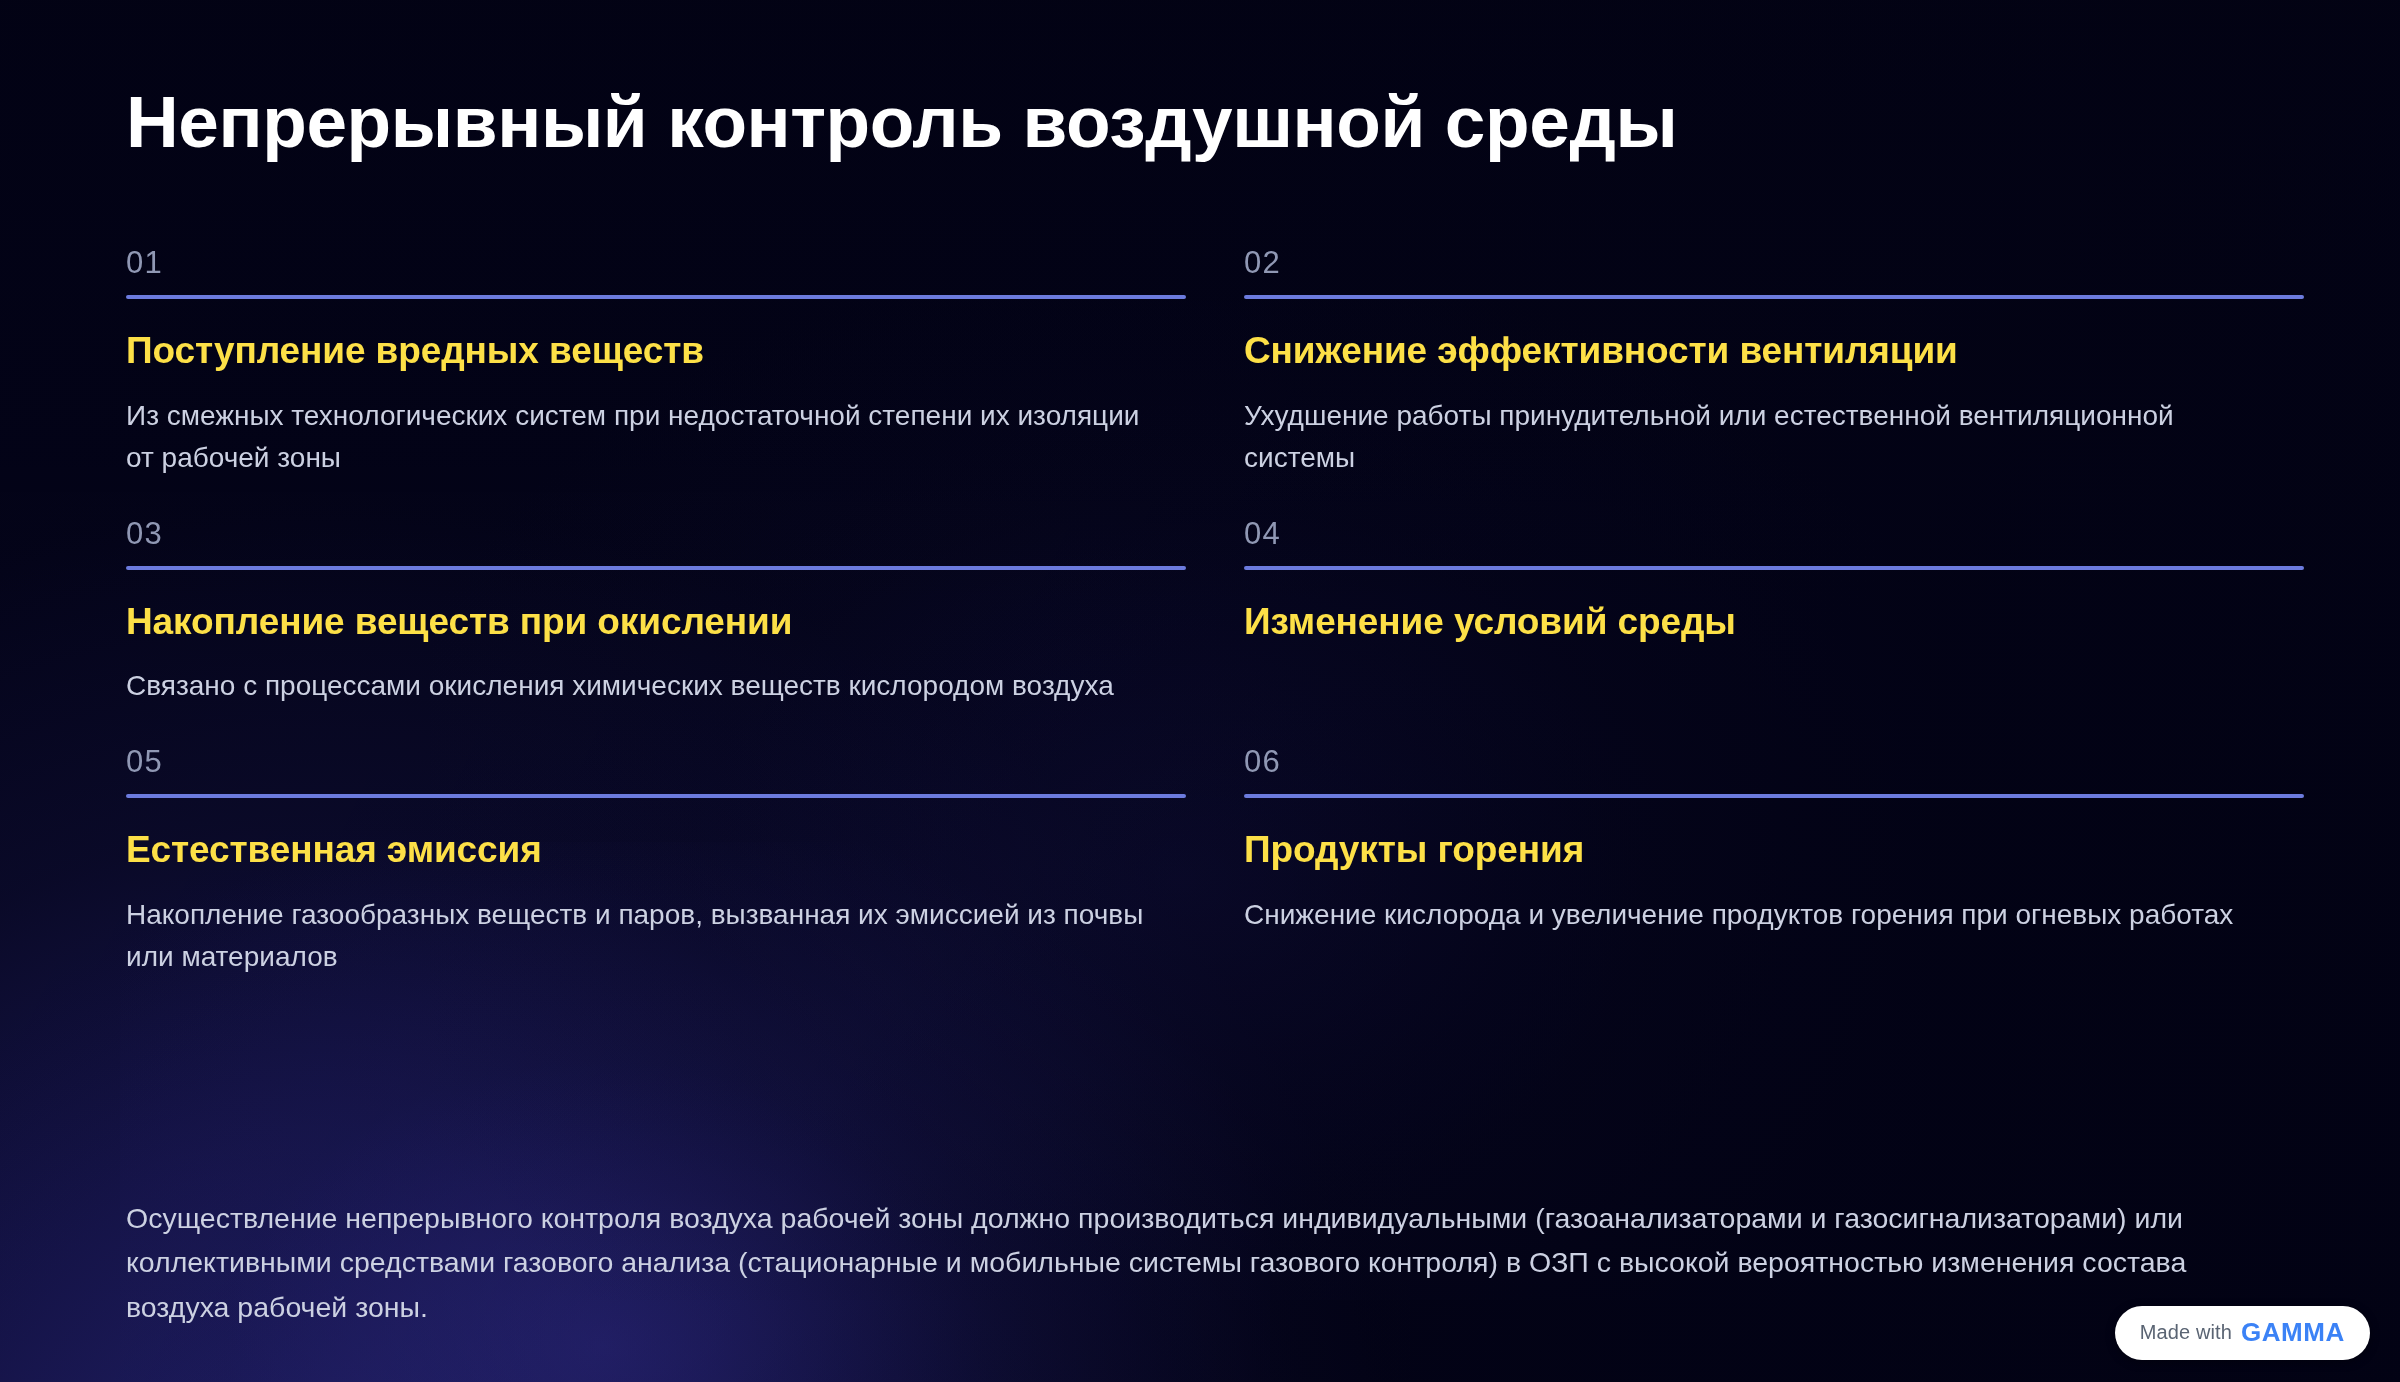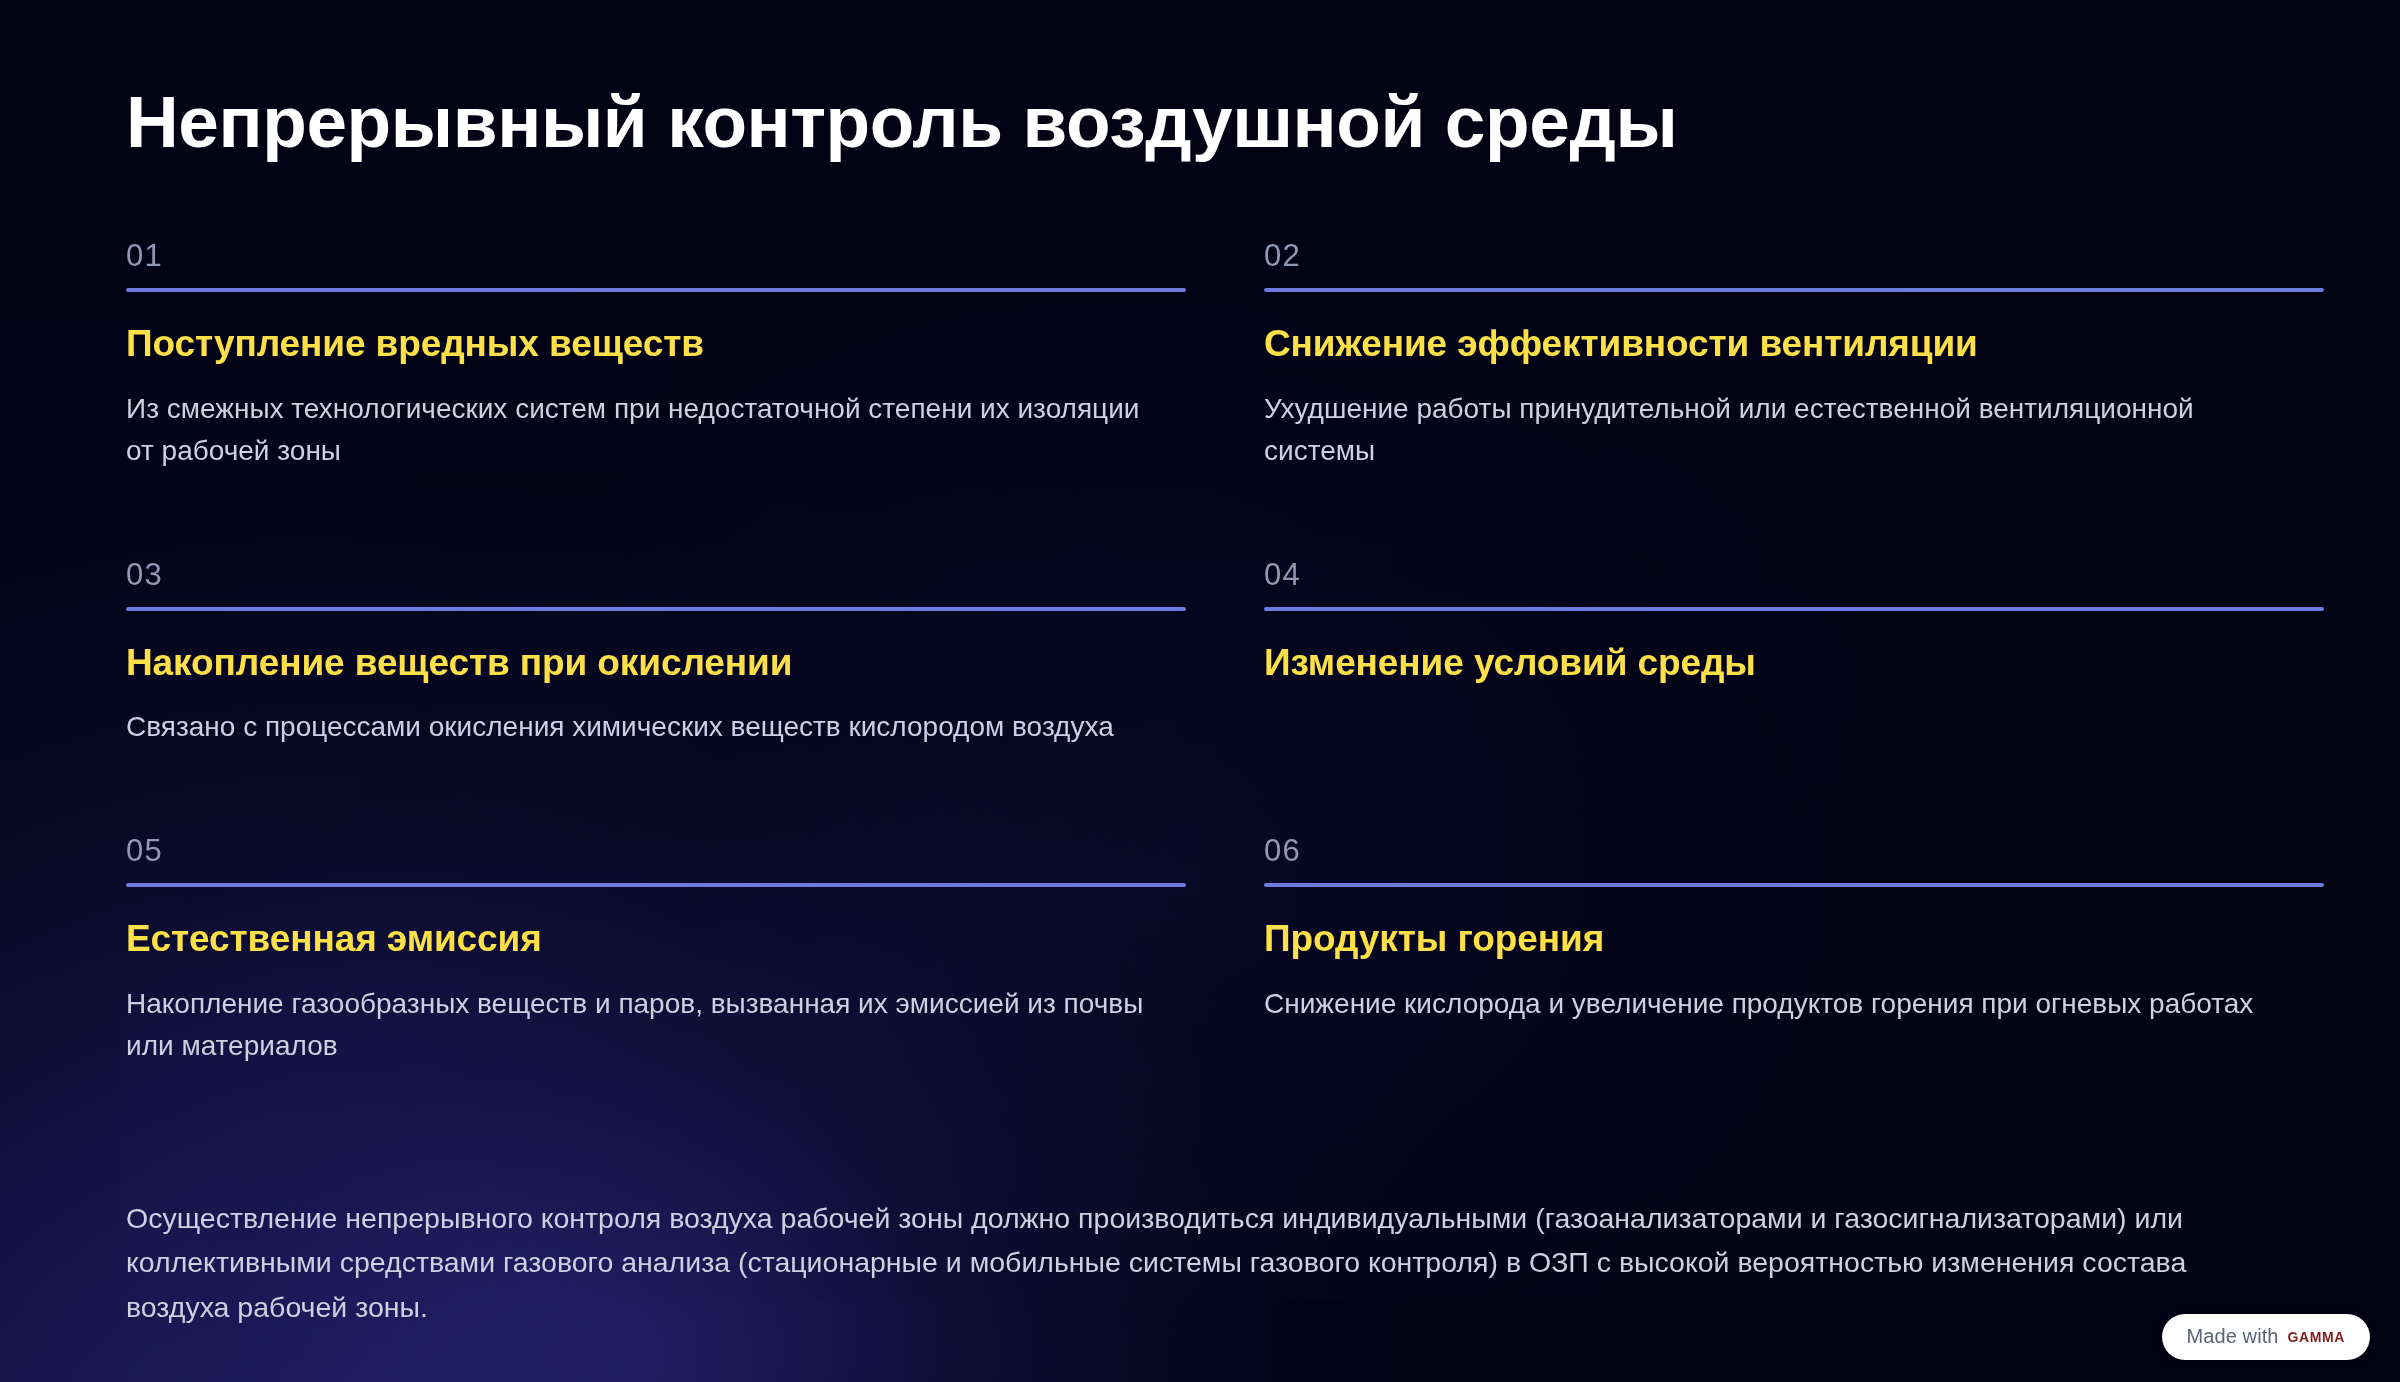--- a/index.html
+++ b/index.html
@@ -93,27 +93,26 @@
     font-weight: 700;
     letter-spacing: -0.4px;
     color: #ffffff;
     line-height: 1.05;
     white-space: nowrap;
   }
 
   .grid {
     position: absolute;
     left: 126px;
-    top: 240px;
+    top: 247px;
     width: 2148px;
     display: grid;
     grid-template-columns: 1090px 1090px;
     column-gap: 28px;
     row-gap: 0px;
-    gap: 48px;
   }
 
   .card {
     position: relative;
     padding-bottom: 0;
   }
   .card.row2 { margin-top: 38px; }
   .card.row3 { margin-top: 38px; }
 
   .card-num {
@@ -177,22 +176,22 @@
     box-shadow: 0 2px 10px rgba(0,0,0,0.34);
     text-decoration: none;
   }
   .gamma-made {
     font-size: 20px;
     color: #5a6473;
     font-weight: 400;
     letter-spacing: 0.1px;
   }
   .gamma-word {
-    font-size: 14px;
-    color: #7f1d1d;
+    font-size: 26px;
+    color: #3b82f6;
     font-weight: 800;
     letter-spacing: 0.6px;
   }
 </style>
 </head>
 <body>
 
 <div class="bg-base"></div>
 <div class="bg-glow-bl"></div>
 <div class="bg-glow-bl2"></div>

